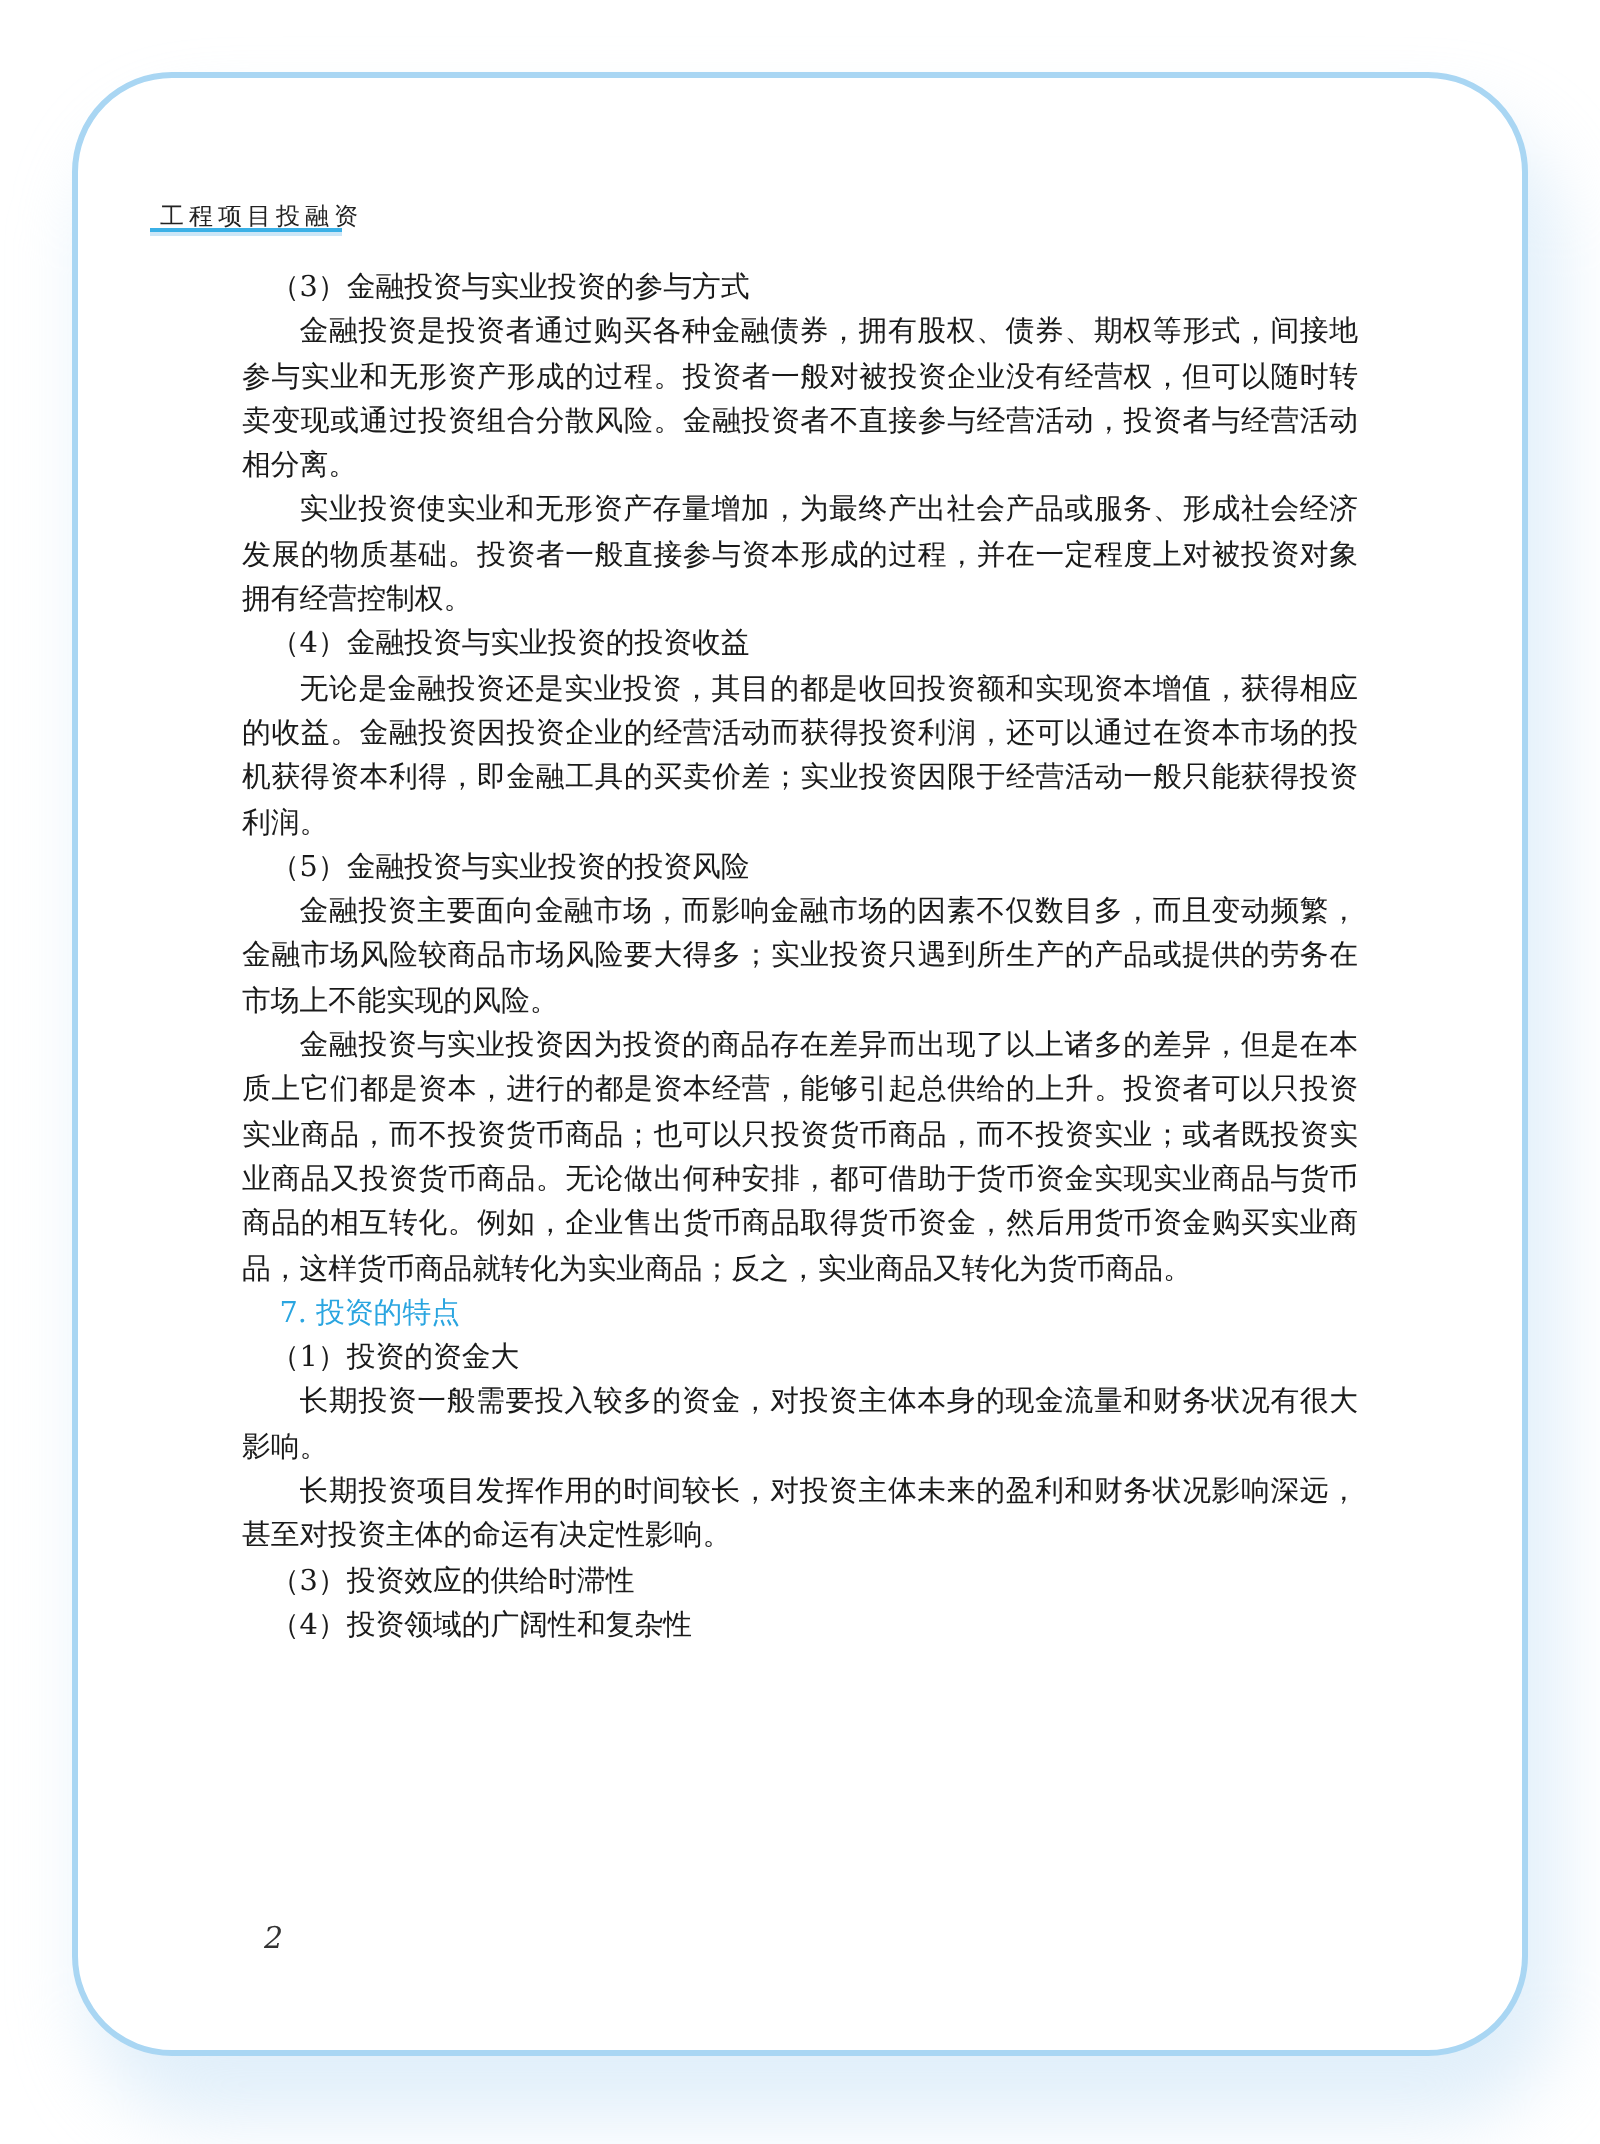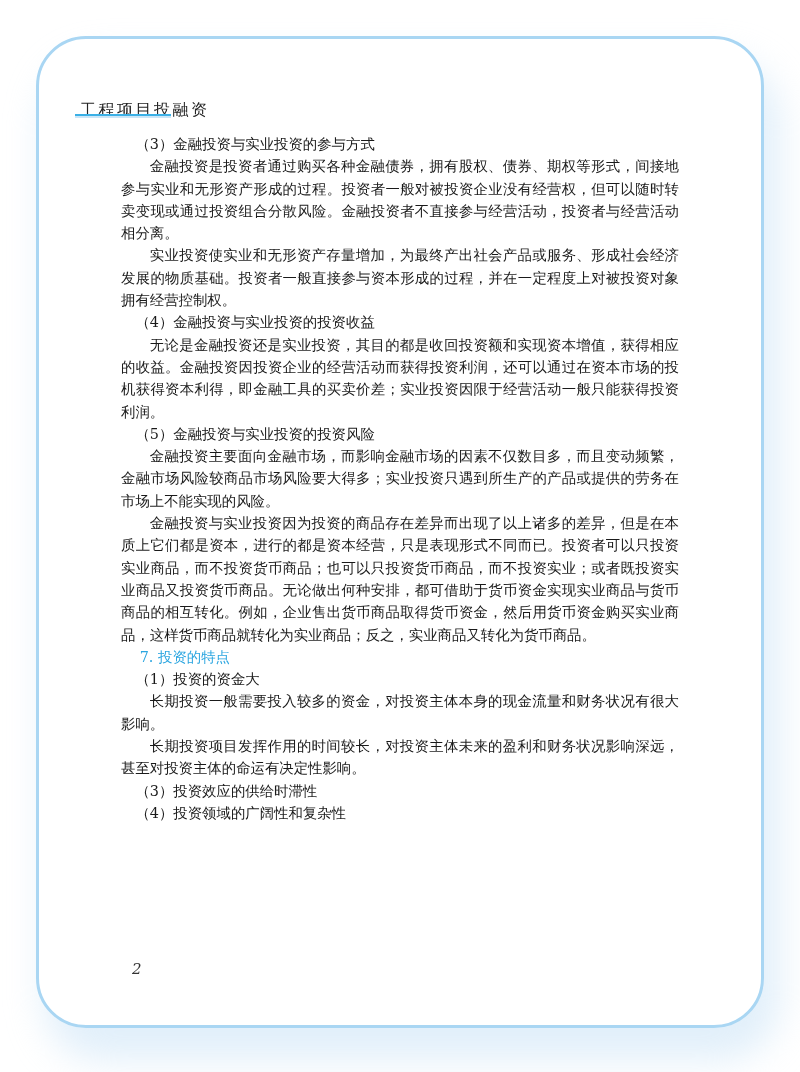--- a/index.html
+++ b/index.html
@@ -16,21 +16,21 @@
   }
   .page {
     position: absolute; left: 36px; top: 36px; width: 722px; height: 986px;
     border: 3px solid #a9d6f3;
     border-radius: 50px;
     background: #ffffff;
     box-sizing: content-box;
   }
   .running-head {
     position: absolute; left: 80px; top: 100px;
-    font-size: 16px; letter-spacing: 2.5px; color: #222;
+    font-size: 12px; letter-spacing: 2.5px; color: #222;
     font-family: "DejaVu Serif", serif;
   }
   .running-rule {
     position: absolute; left: 75px; top: 114px; width: 96px; height: 2px;
     background: #3bb0e6;
   }
   .running-rule2 {
     position: absolute; left: 75px; top: 116px; width: 96px; height: 2px;
     background: #cbe6f7;
   }
@@ -60,21 +60,21 @@
 <div class="running-rule2"></div>
 
 <div class="body-text">
   <p class="sub">（3）金融投资与实业投资的参与方式</p>
   <p class="indent">金融投资是投资者通过购买各种金融债券，拥有股权、债券、期权等形式，间接地参与实业和无形资产形成的过程。投资者一般对被投资企业没有经营权，但可以随时转卖变现或通过投资组合分散风险。金融投资者不直接参与经营活动，投资者与经营活动相分离。</p>
   <p class="indent">实业投资使实业和无形资产存量增加，为最终产出社会产品或服务、形成社会经济发展的物质基础。投资者一般直接参与资本形成的过程，并在一定程度上对被投资对象拥有经营控制权。</p>
   <p class="sub">（4）金融投资与实业投资的投资收益</p>
   <p class="indent">无论是金融投资还是实业投资，其目的都是收回投资额和实现资本增值，获得相应的收益。金融投资因投资企业的经营活动而获得投资利润，还可以通过在资本市场的投机获得资本利得，即金融工具的买卖价差；实业投资因限于经营活动一般只能获得投资利润。</p>
   <p class="sub">（5）金融投资与实业投资的投资风险</p>
   <p class="indent">金融投资主要面向金融市场，而影响金融市场的因素不仅数目多，而且变动频繁，金融市场风险较商品市场风险要大得多；实业投资只遇到所生产的产品或提供的劳务在市场上不能实现的风险。</p>
-  <p class="indent">金融投资与实业投资因为投资的商品存在差异而出现了以上诸多的差异，但是在本质上它们都是资本，进行的都是资本经营，只是表现形式不同而已。投资者可以只投资实业商品，而不投资货币商品；也可以只投资货币商品，而不投资实业；或者既投资实业商品又投资货币商品。无论做出何种安排，都可借助于货币资金实现实业商品与货币商品的相互转化。例如，企业售出货币商品取得货币资金，然后用货币资金购买实业商品，这样货币商品就转化为实业商品；反之，实业商品又转化为货币商品。</p>
+  <p class="indent">金融投资与实业投资因为投资的商品存在差异而出现了以上诸多的差异，但是在本质上它们都是资本，进行的都是资本经营，能够引起总供给的上升。投资者可以只投资实业商品，而不投资货币商品；也可以只投资货币商品，而不投资实业；或者既投资实业商品又投资货币商品。无论做出何种安排，都可借助于货币资金实现实业商品与货币商品的相互转化。例如，企业售出货币商品取得货币资金，然后用货币资金购买实业商品，这样货币商品就转化为实业商品；反之，实业商品又转化为货币商品。</p>
   <p class="heading">7. 投资的特点</p>
   <p class="sub">（1）投资的资金大</p>
   <p class="indent">长期投资一般需要投入较多的资金，对投资主体本身的现金流量和财务状况有很大影响。</p>
   <p class="indent">长期投资项目发挥作用的时间较长，对投资主体未来的盈利和财务状况影响深远，甚至对投资主体的命运有决定性影响。</p>
   <p class="sub">（3）投资效应的供给时滞性</p>
   <p class="sub">（4）投资领域的广阔性和复杂性</p>
 </div>
 
 <div class="page-number">2</div>
 

